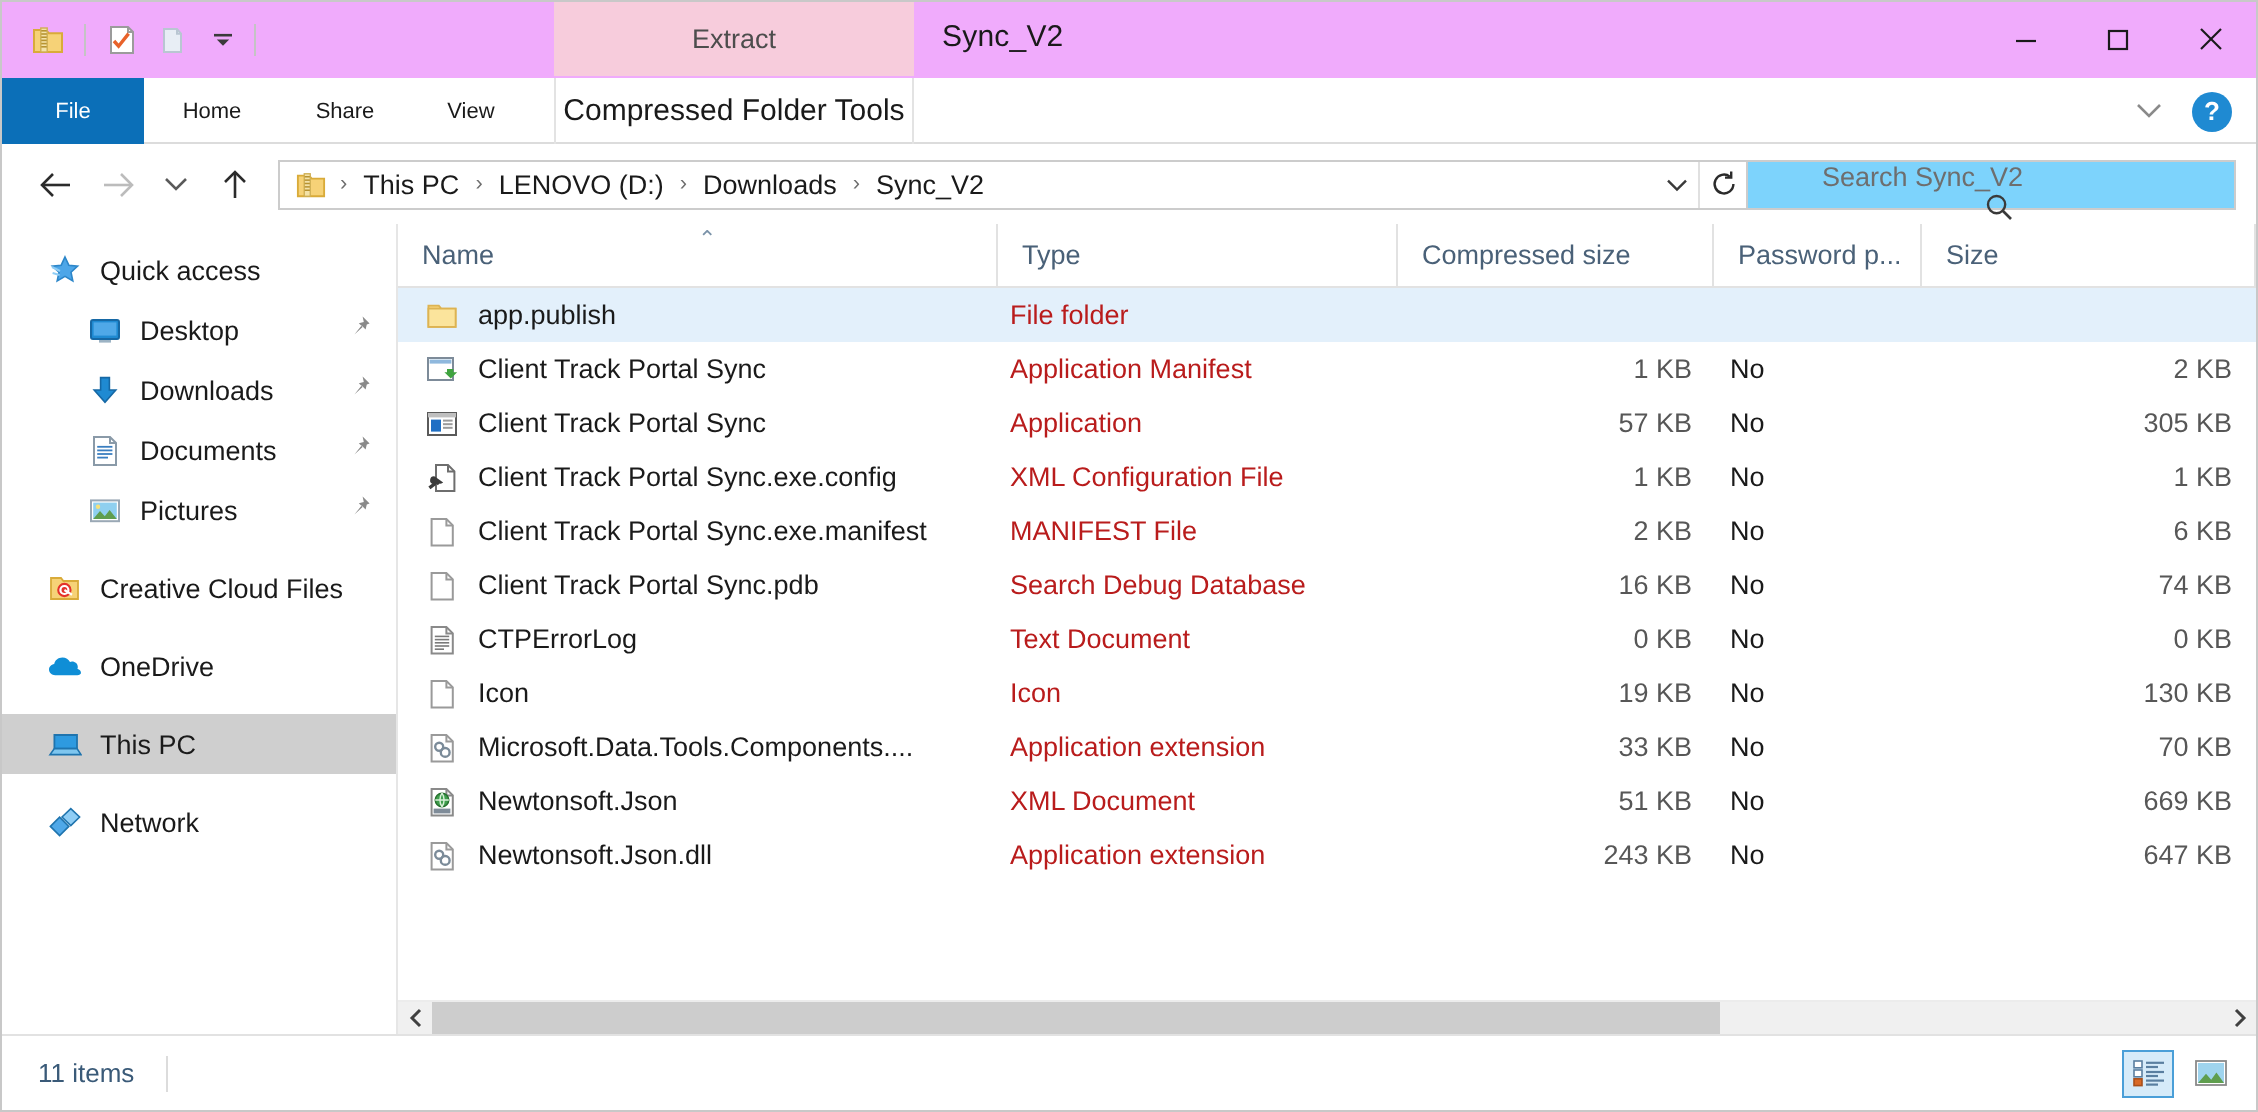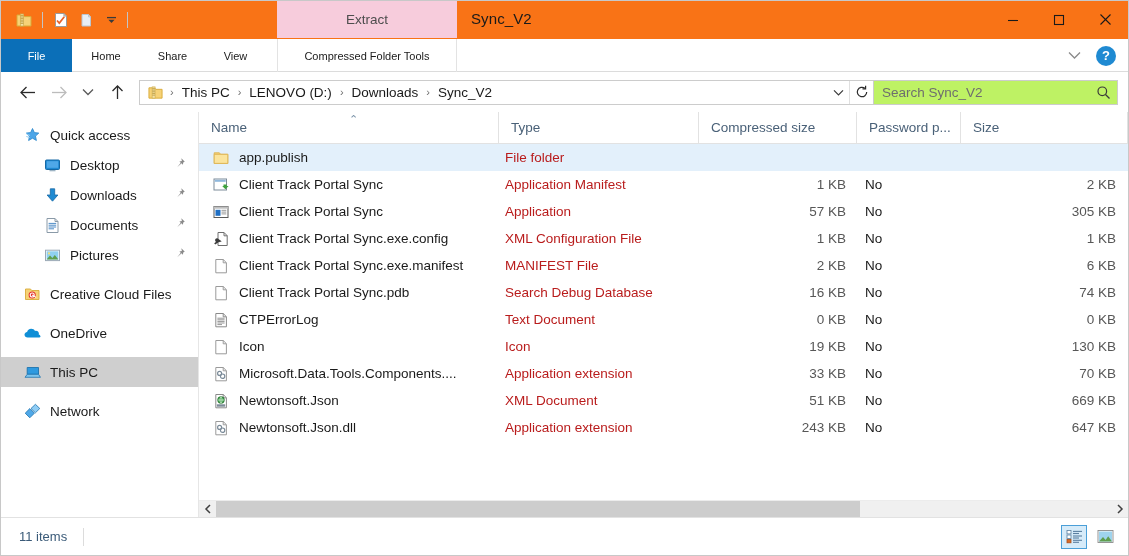--- a/index.html
+++ b/index.html
@@ -14,21 +14,21 @@
     width: 1129px; height: 556px;
     background: #ffffff;
     border: 1px solid #c8c8c8;
     display: flex; flex-direction: column;
   }
 
   
   .titlebar {
     position: relative;
     height: 38px;
-    background: #f97316;
+    background: #f0abfc;
     display: flex; align-items: center;
     flex: none;
   }
   .qat { display: flex; align-items: center; padding-left: 10px; gap: 0px; height: 38px; }
   .qat-btn {
     width: 26px; height: 26px;
     display: flex; align-items: center; justify-content: center;
   }
   .qat-sep { width: 1px; height: 16px; background: #c4c4c4; margin: 0 5px; }
   .qat-chev {
@@ -77,21 +77,21 @@
     width: 71px; background: #0b6fb8; color: #ffffff;
   }
   .rtab.home  { width: 68px; }
   .rtab.share { width: 65px; }
   .rtab.view  { width: 61px; }
   .rtab.cft {
     position: absolute; left: 276px; top: 0;
     width: 180px; height: 33px;
     border-left: 1px solid #e3e3e3;
     border-right: 1px solid #e3e3e3;
-    font-size: 11px;
+    font-size: 15px;
   }
   .ribbon-right {
     position: absolute; right: 6px; top: 0;
     height: 33px; display: flex; align-items: center; gap: 10px;
   }
   .collapse-chev {
     width: 24px; height: 24px;
     display: flex; align-items: center; justify-content: center;
     color: #8a8a8a; font-size: 11px;
   }
@@ -146,23 +146,24 @@
   .refresh-btn {
     width: 24px; height: 23px;
     display: flex; align-items: center; justify-content: center;
     border-left: 1px solid #e0e0e0;
     font-size: 14px; color: #2b2b2b;
   }
   .searchbox {
     width: 244px; height: 25px;
     border: 1px solid #cccccc;
     border-left: none;
-    background: #bef264;
+    background: #7dd3fc;
     display: flex; align-items: center;
     padding-left: 8px;
+    flex-direction: column;
   }
   .searchbox input {
     flex: 1; border: none; outline: none;
     font-size: 13.5px; color: #6e6e6e;
     font-family: "Liberation Sans", sans-serif;
     background: transparent;
   }
   .searchbox input::placeholder { color: #6e6e6e; opacity: 1; }
   .search-ico {
     width: 28px; display: flex; align-items: center; justify-content: center;

